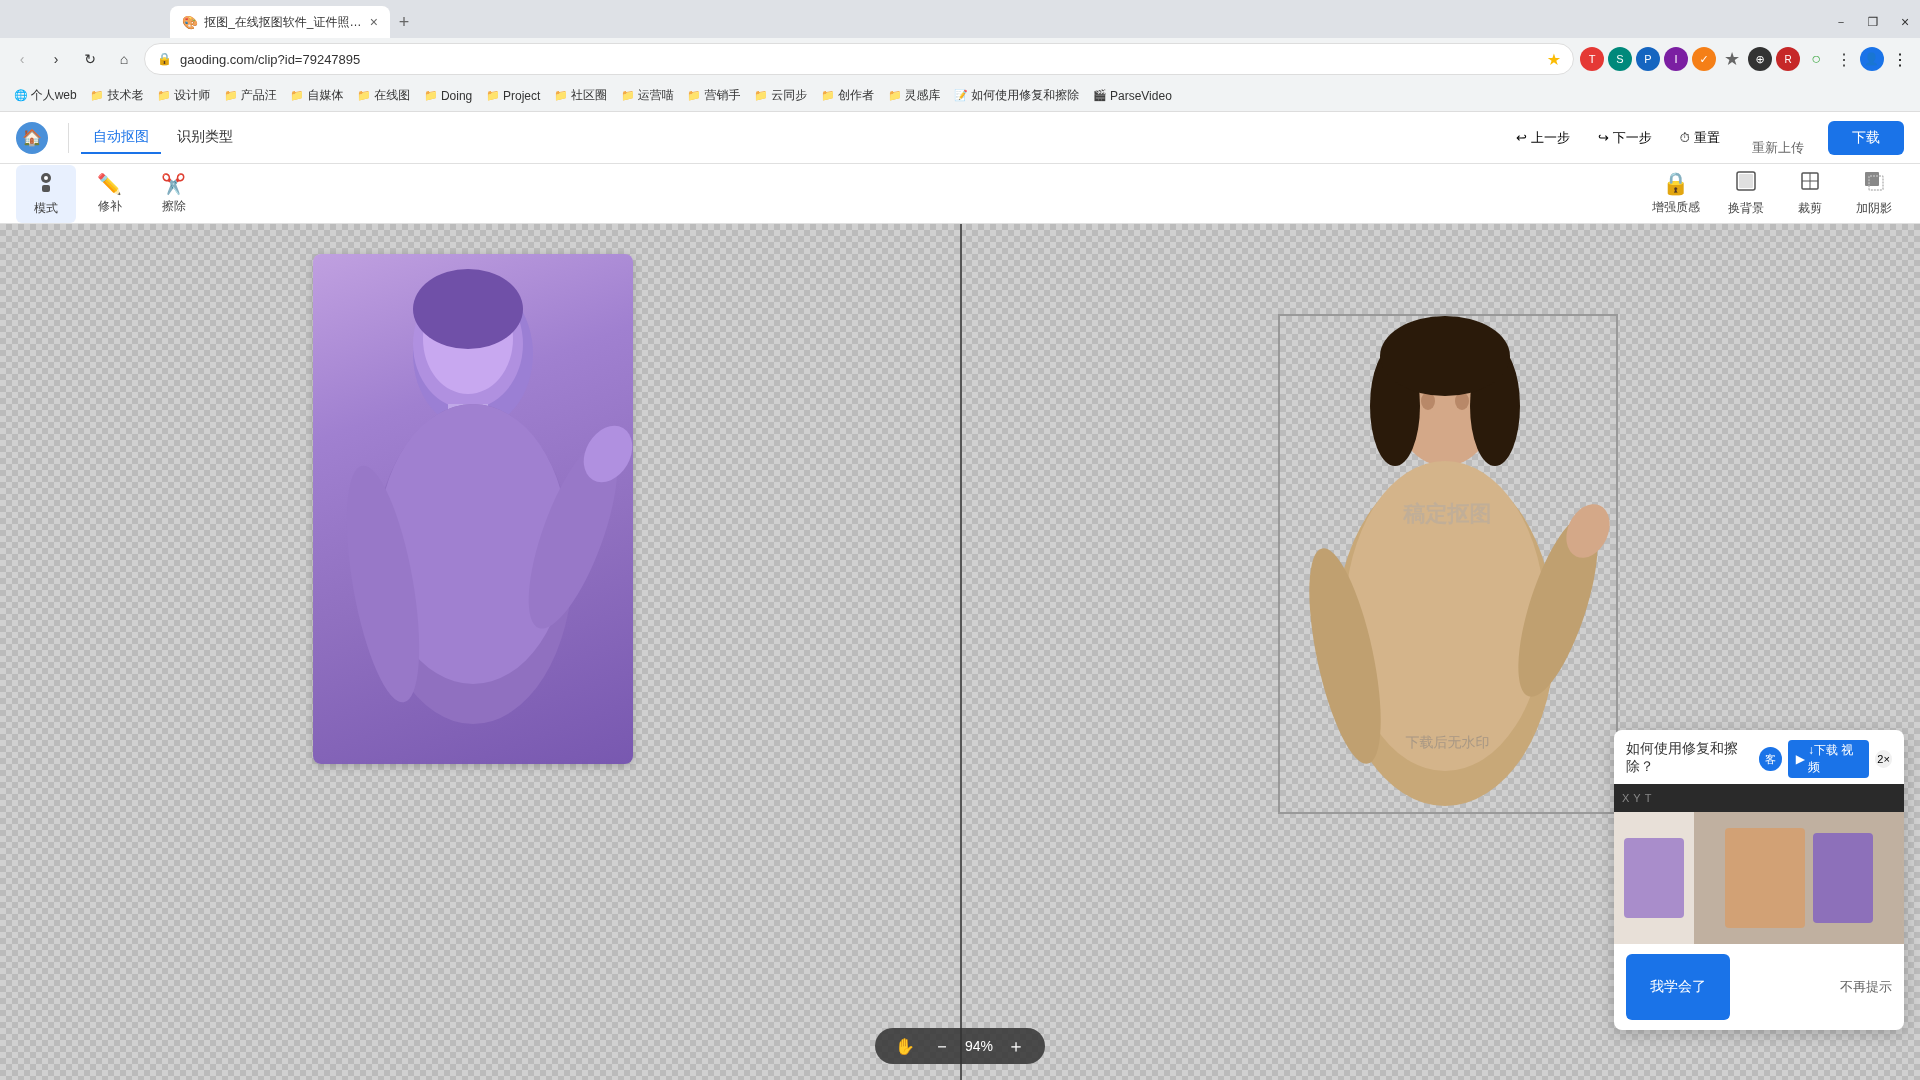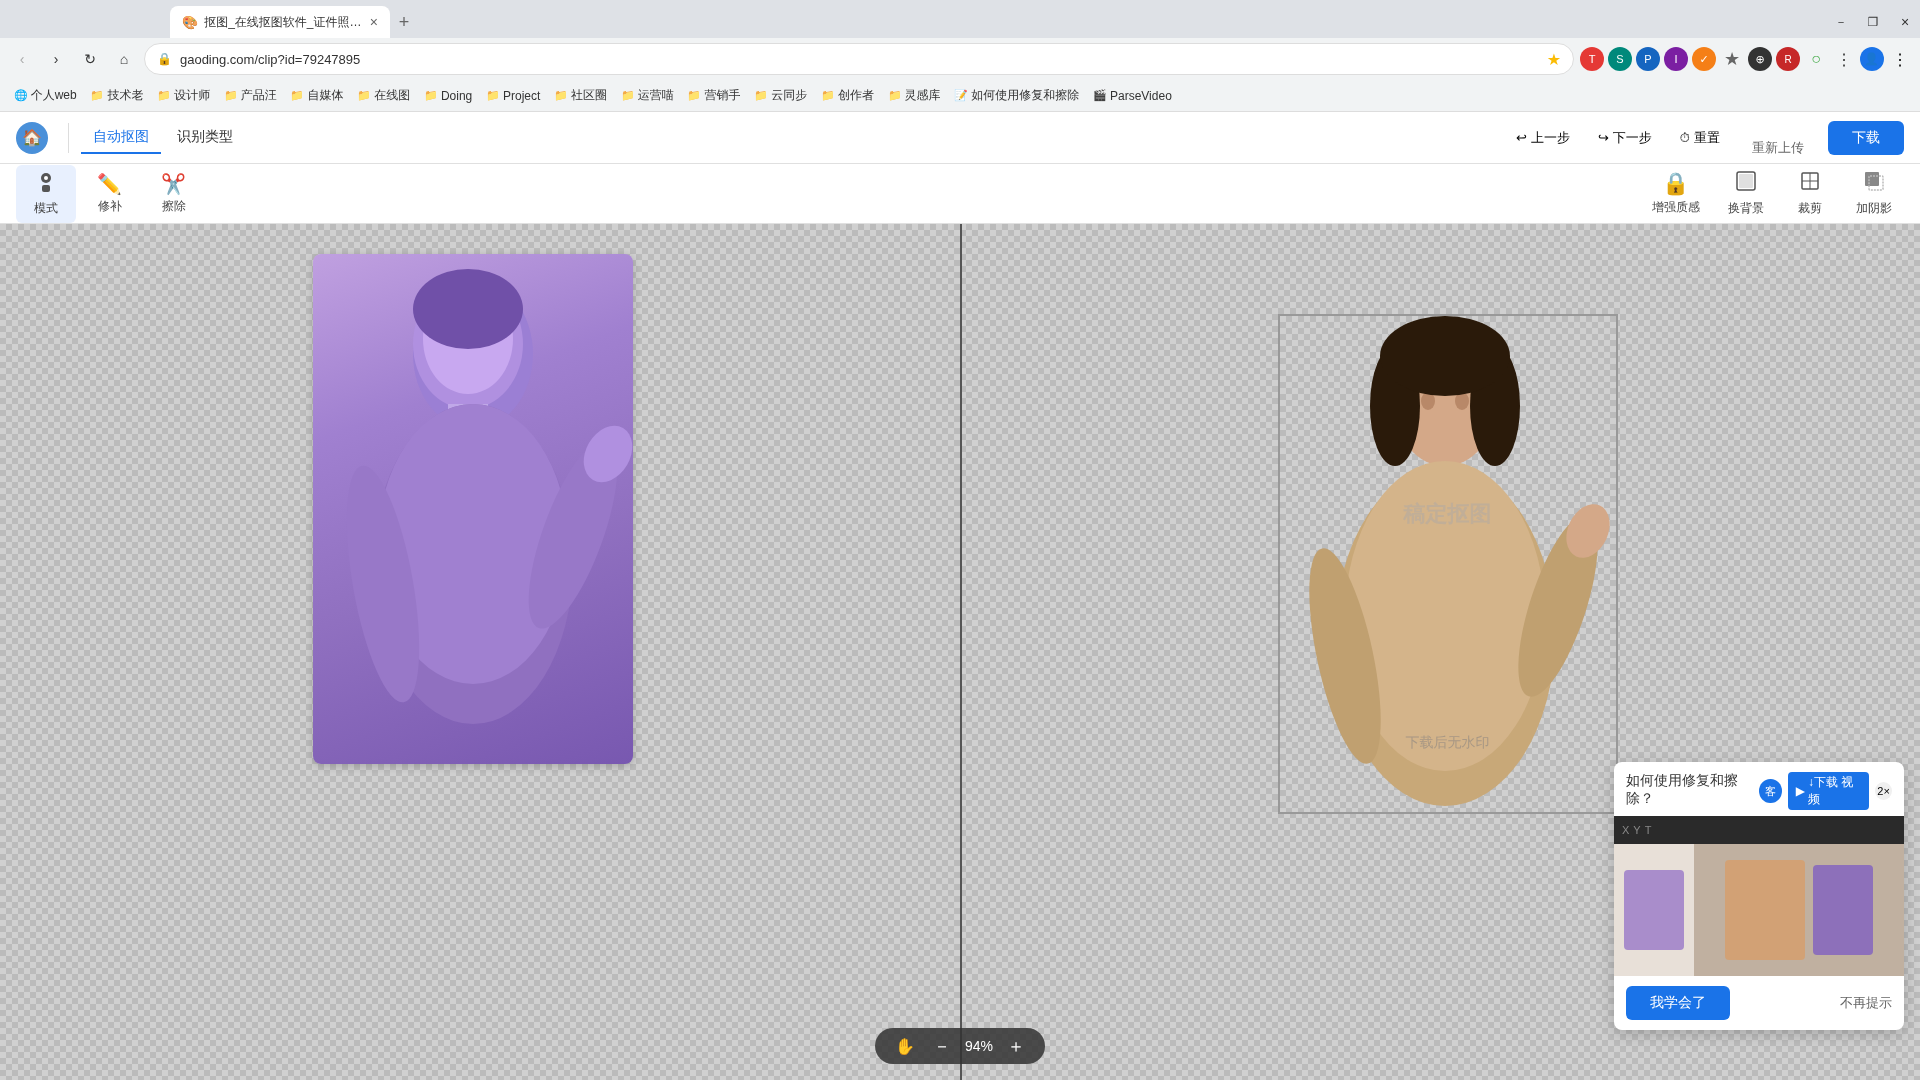--- a/index.html
+++ b/index.html
@@ -66,21 +66,21 @@
 
     
     .tutorial-popup { position: absolute; bottom: 50px; right: 16px; width: 290px; background: white; border-radius: 8px; box-shadow: 0 4px 16px rgba(0,0,0,0.2); z-index: 30; overflow: hidden; }
     .tutorial-header { display: flex; align-items: flex-start; justify-content: space-between; padding: 10px 12px 6px; }
     .tutorial-title { font-size: 14px; font-weight: 500; color: #333; }
     .tutorial-actions { display: flex; align-items: center; gap: 6px; }
     .tutorial-download { background: #1a73e8; color: white; border-radius: 4px; padding: 2px 8px; font-size: 12px; cursor: pointer; display: flex; align-items: center; gap: 3px; }
     .tutorial-close-x { width: 18px; height: 18px; background: #f0f0f0; border-radius: 50%; display: flex; align-items: center; justify-content: center; font-size: 11px; cursor: pointer; }
     .tutorial-video { width: 100%; height: 160px; background: #222; position: relative; display: flex; align-items: center; justify-content: center; }
     .tutorial-footer { display: flex; align-items: center; justify-content: space-between; padding: 10px 12px; }
-    .got-it-btn { background: #1a73e8; color: white; border: none; border-radius: 6px; padding: 8px 24px; font-size: 14px; cursor: pointer; font-weight: 500; }
+    .got-it-btn { background: #1a73e8; color: white; border: none; border-radius: 6px; padding: 24px 24px; font-size: 14px; cursor: pointer; font-weight: 500; }
     .no-show-btn { color: #666; font-size: 13px; cursor: pointer; background: none; border: none; }
     .customer-icon { width: 24px; height: 24px; border-radius: 50%; background: #1a73e8; color: white; font-size: 11px; display: flex; align-items: center; justify-content: center; }
 
     
     .checker { 
       background-image: linear-gradient(45deg, #bbb 25%, transparent 25%),
         linear-gradient(-45deg, #bbb 25%, transparent 25%),
         linear-gradient(45deg, transparent 75%, #bbb 75%),
         linear-gradient(-45deg, transparent 75%, #bbb 75%);
       background-size: 12px 12px;

